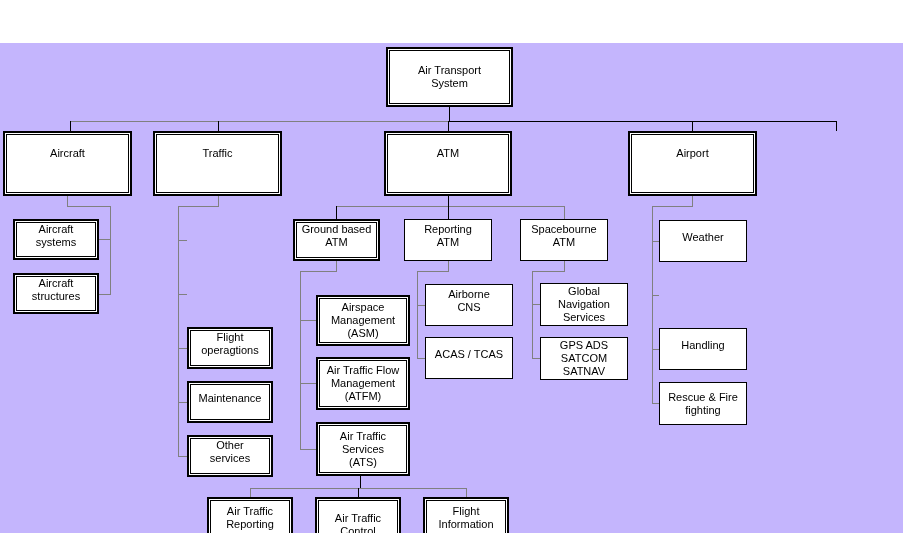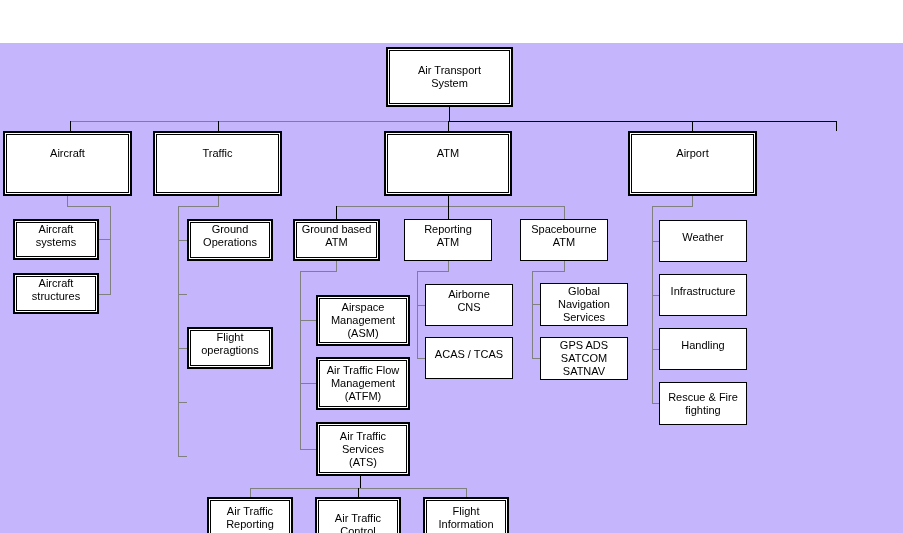--- a/index.html
+++ b/index.html
@@ -137,27 +137,30 @@
 
   <div class="node double sm" style="left:13px;top:176px;width:86px;height:41px">
     <span>Aircraft
 systems</span>
   </div>
   <div class="node double sm" style="left:13px;top:230px;width:86px;height:41px">
     <span>Aircraft
 structures</span>
   </div>
 
-  <div class="node double sm" style="left:187px;top:176px;width:86px;height:42px">
-    <span>Ground
-Operations</span>
-  </div>
   <div class="node double sm" style="left:187px;top:284px;width:86px;height:42px">
     <span>Flight
 operagtions</span>
+  </div>
+  <div class="node double sm" style="left:187px;top:338px;width:86px;height:42px">
+    <span>Maintenance</span>
+  </div>
+  <div class="node double sm" style="left:187px;top:392px;width:86px;height:42px">
+    <span>Other
+services</span>
   </div>
 
   <div class="node double sm" style="left:293px;top:176px;width:87px;height:42px">
     <span>Ground based
 ATM</span>
   </div>
   <div class="node single sm" style="left:404px;top:176px;width:88px;height:42px">
     <span>Reporting
 ATM</span>
   </div>
@@ -197,23 +200,20 @@
   </div>
   <div class="node single" style="left:540px;top:294px;width:88px;height:43px">
     <span>GPS ADS
 SATCOM
 SATNAV</span>
   </div>
 
   <div class="node single sm" style="left:659px;top:177px;width:88px;height:42px">
     <span>Weather</span>
   </div>
-  <div class="node single sm" style="left:659px;top:231px;width:88px;height:42px">
-    <span>Infrastructure</span>
-  </div>
   <div class="node single" style="left:659px;top:339px;width:88px;height:43px">
     <span>Rescue &amp; Fire
 fighting</span>
   </div>
   <div class="node single sm" style="left:659px;top:285px;width:88px;height:42px">
     <span>Handling</span>
   </div>
 
   <div class="node double" style="left:207px;top:454px;width:86px;height:55px">
     <span>Air Traffic

